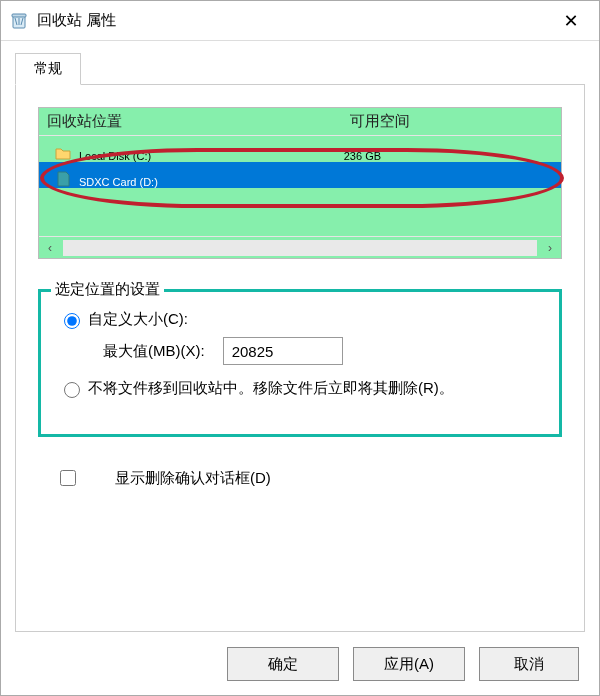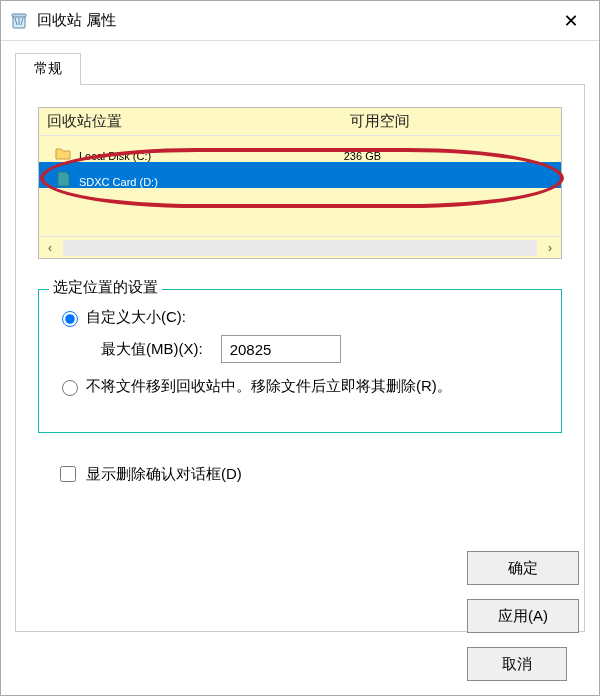--- a/index.html
+++ b/index.html
@@ -57,21 +57,21 @@
     margin: 0 14px 0 14px;
     background: #fff;
     height: 548px;
     position: relative;
   }
 
   
   .list-box {
     border: 1px solid #bbb;
     margin: 22px 22px 0 22px;
-    background: #fef9c3;
+    background: #86efac;
   }
   .list-header {
     display: flex;
     font-size: 15px;
     color: #222;
     border-bottom: 1px solid #e5e5e5;
   }
   .list-header .col {
     padding: 4px 8px;
   }
@@ -122,21 +122,21 @@
     top: 63px;
     width: 524px;
     height: 60px;
     border: 4px solid #c0202f;
     border-radius: 60% / 100%;
     pointer-events: none;
   }
 
   
   .group {
-    border: 1px solid #14b8a6;
+    border: 3px solid #14b8a6;
     margin: 30px 22px 0 22px;
     padding: 18px 18px 28px 18px;
     position: relative;
     font-size: 15px;
   }
   .group-title {
     position: absolute;
     top: -12px; left: 10px;
     background: #fff;
     padding: 0 4px;
@@ -164,34 +164,34 @@
     border: 1px solid #999;
     padding: 2px 8px;
     font-size: 15px;
   }
 
   .check-row {
     display: flex;
     align-items: center;
     margin: 30px 0 12px 40px;
     font-size: 15px;
+    gap: 29px;
   }
   .checkbox {
     width: 16px; height: 16px;
     margin-right: 10px;
   }
 
   
   .buttons {
     position: absolute;
     right: 20px;
     bottom: 14px;
     display: flex;
     gap: 14px;
-    flex-direction: column;
   }
   .btn {
     width: 112px;
     height: 34px;
     border: 1px solid #8a8a8a;
     background: #efefef;
     display: flex;
     align-items: center;
     justify-content: center;
     font-size: 15px;

